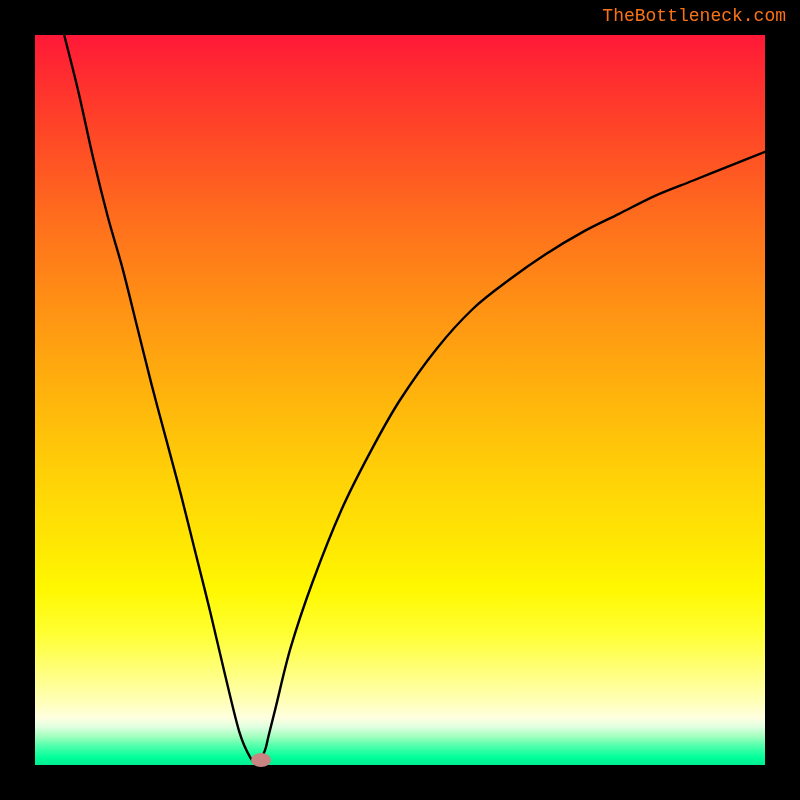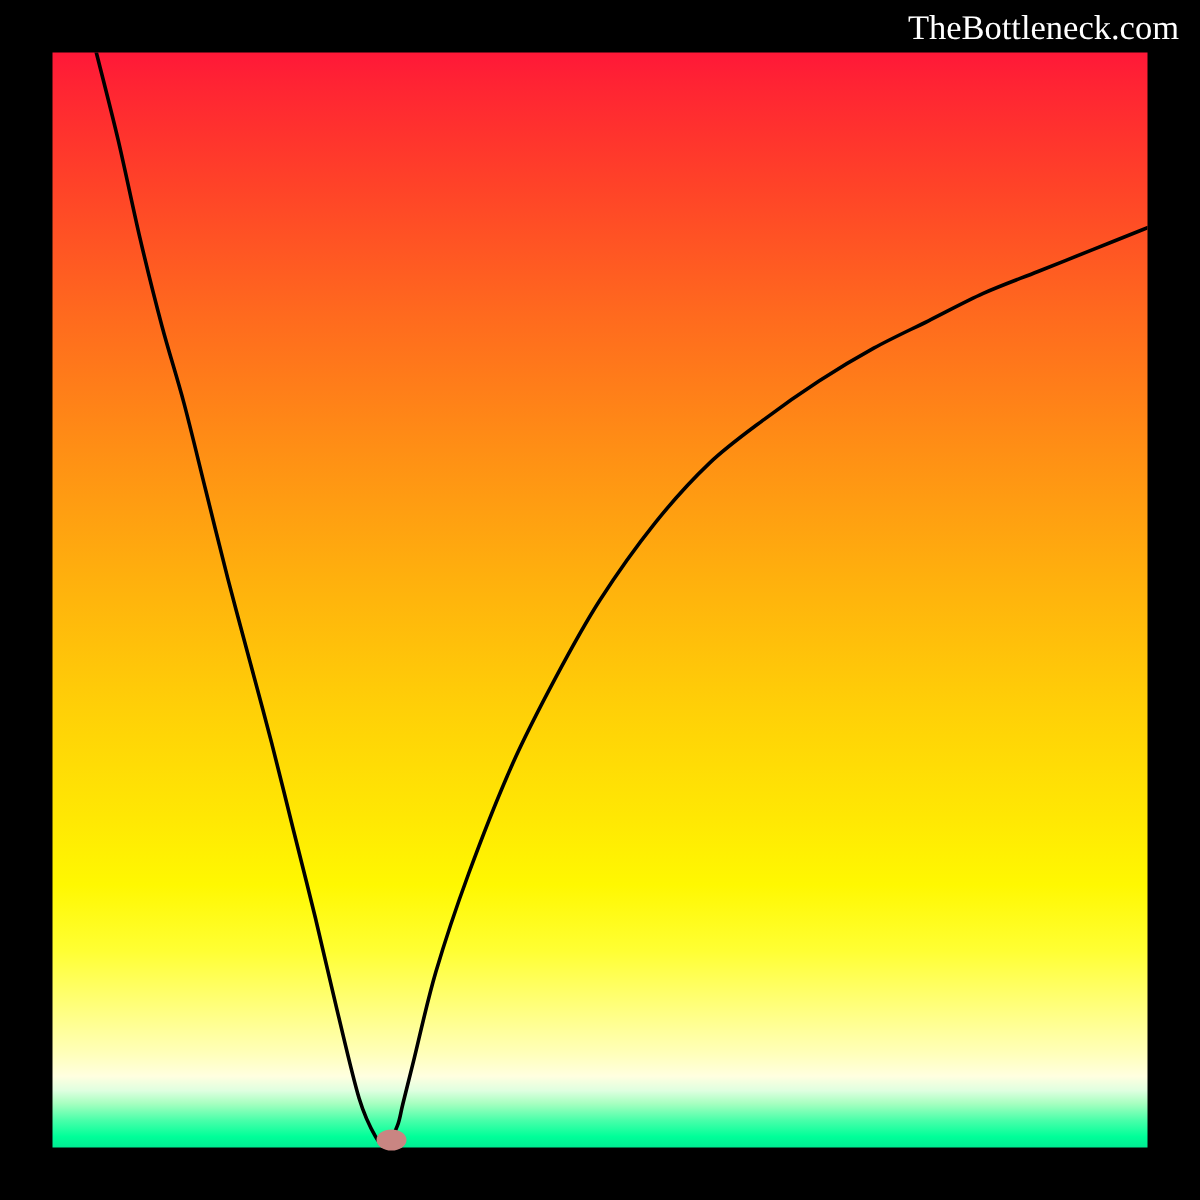--- a/index.html
+++ b/index.html
@@ -7,23 +7,23 @@
     width: 800px;
     height: 800px;
     background: #000;
     position: relative;
     overflow: hidden;
   }
   .watermark {
     position: absolute;
     top: 6px;
     right: 14px;
-    color: #ffffff;
-    font-family: Liberation Serif, serif;
-    font-size: 23px;
+    color: #f97316;
+    font-family: Liberation Mono, monospace;
+    font-size: 18px;
     font-weight: 400;
     z-index: 5;
   }
   .plot-area {
     position: absolute;
     left: 35px;
     top: 35px;
     width: 730px;
     height: 730px;
     background: linear-gradient(to bottom,

